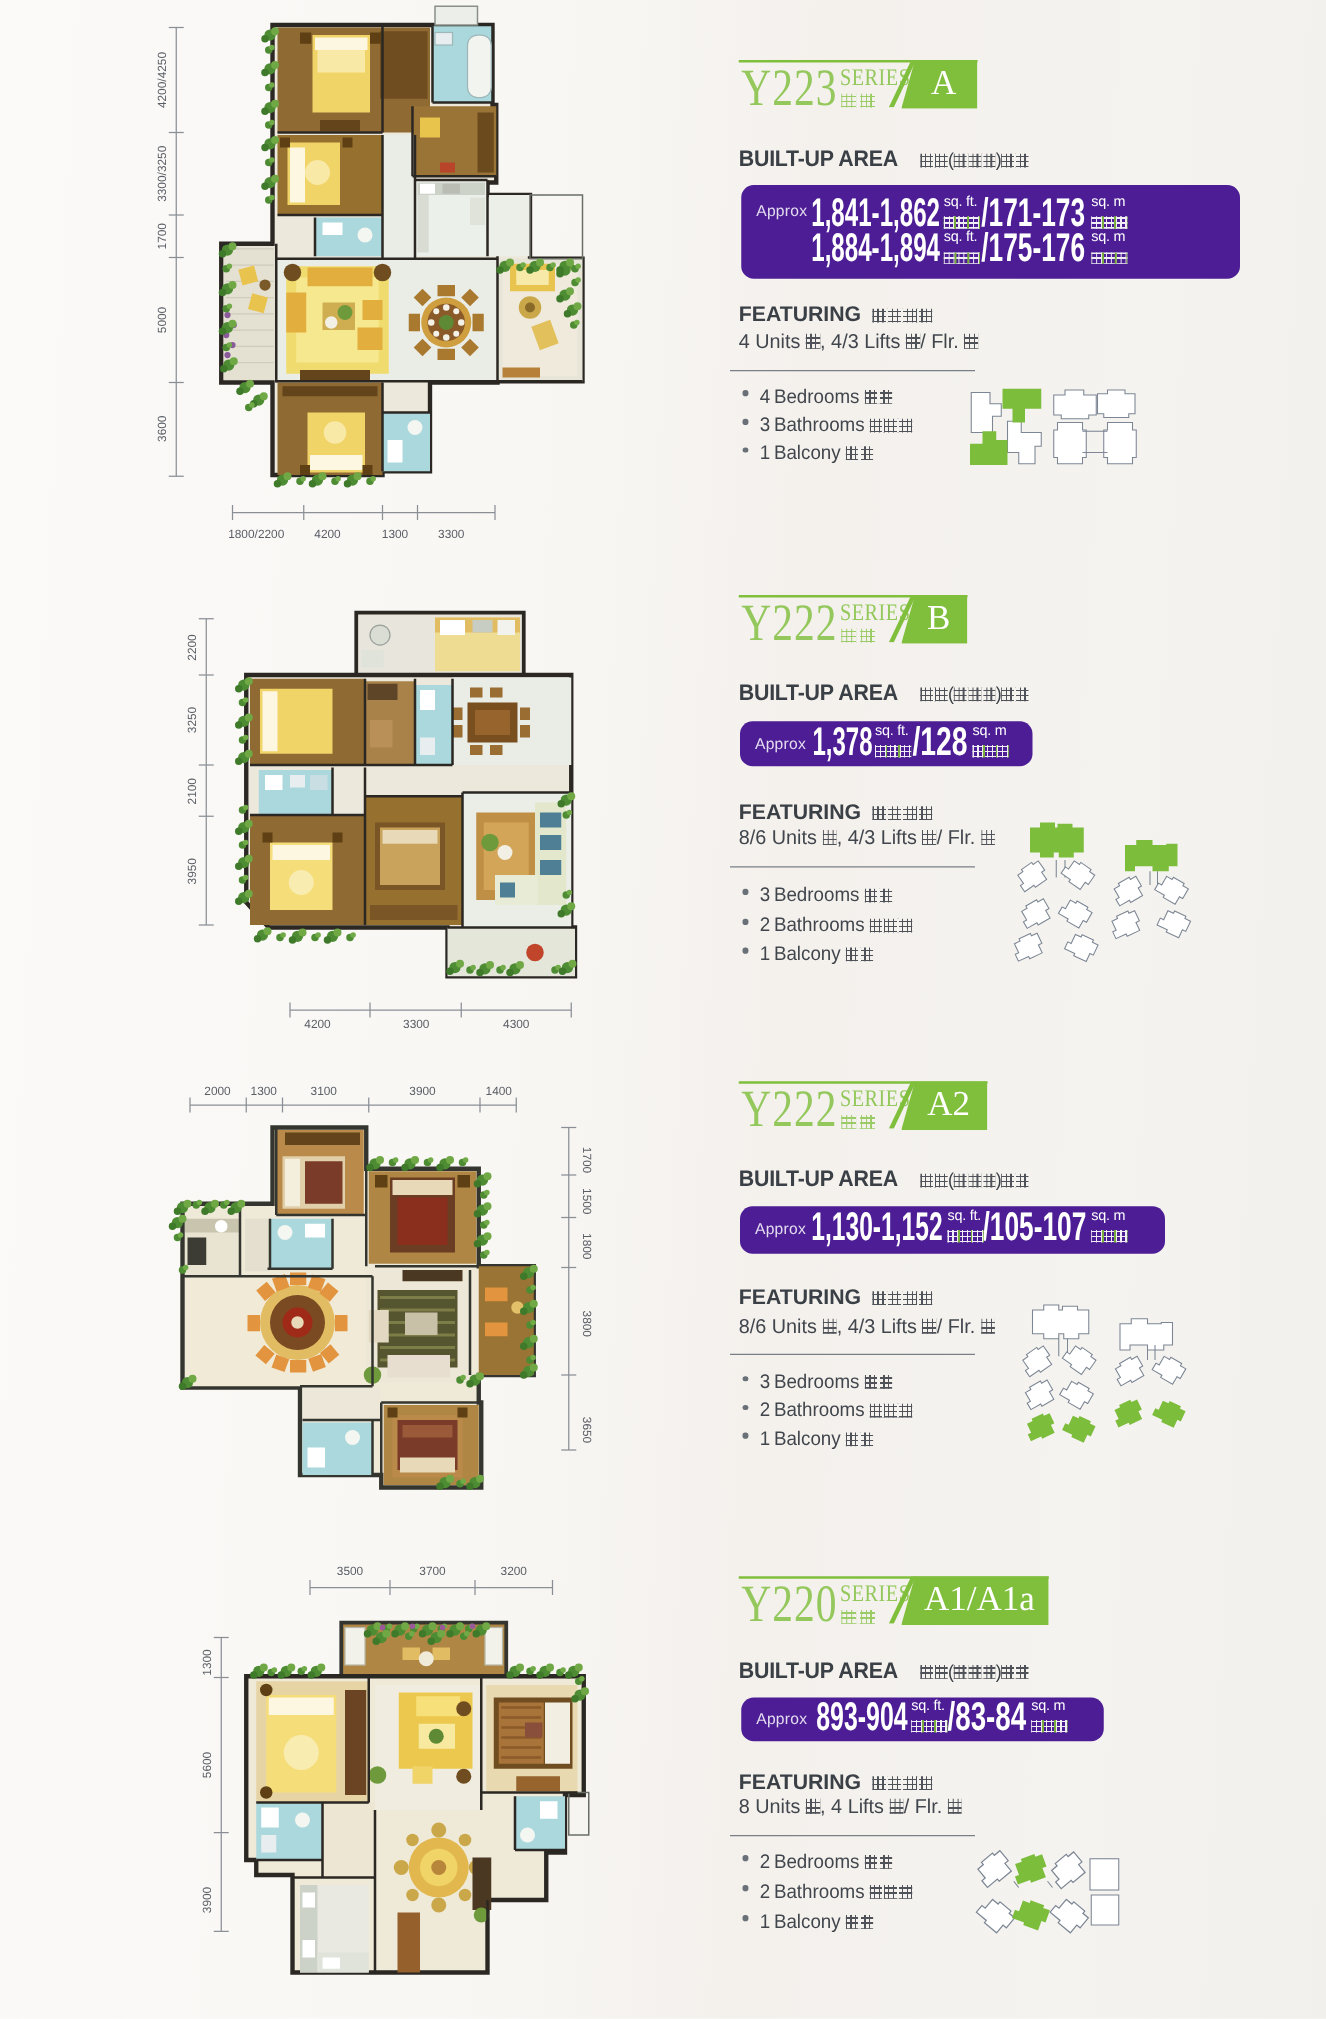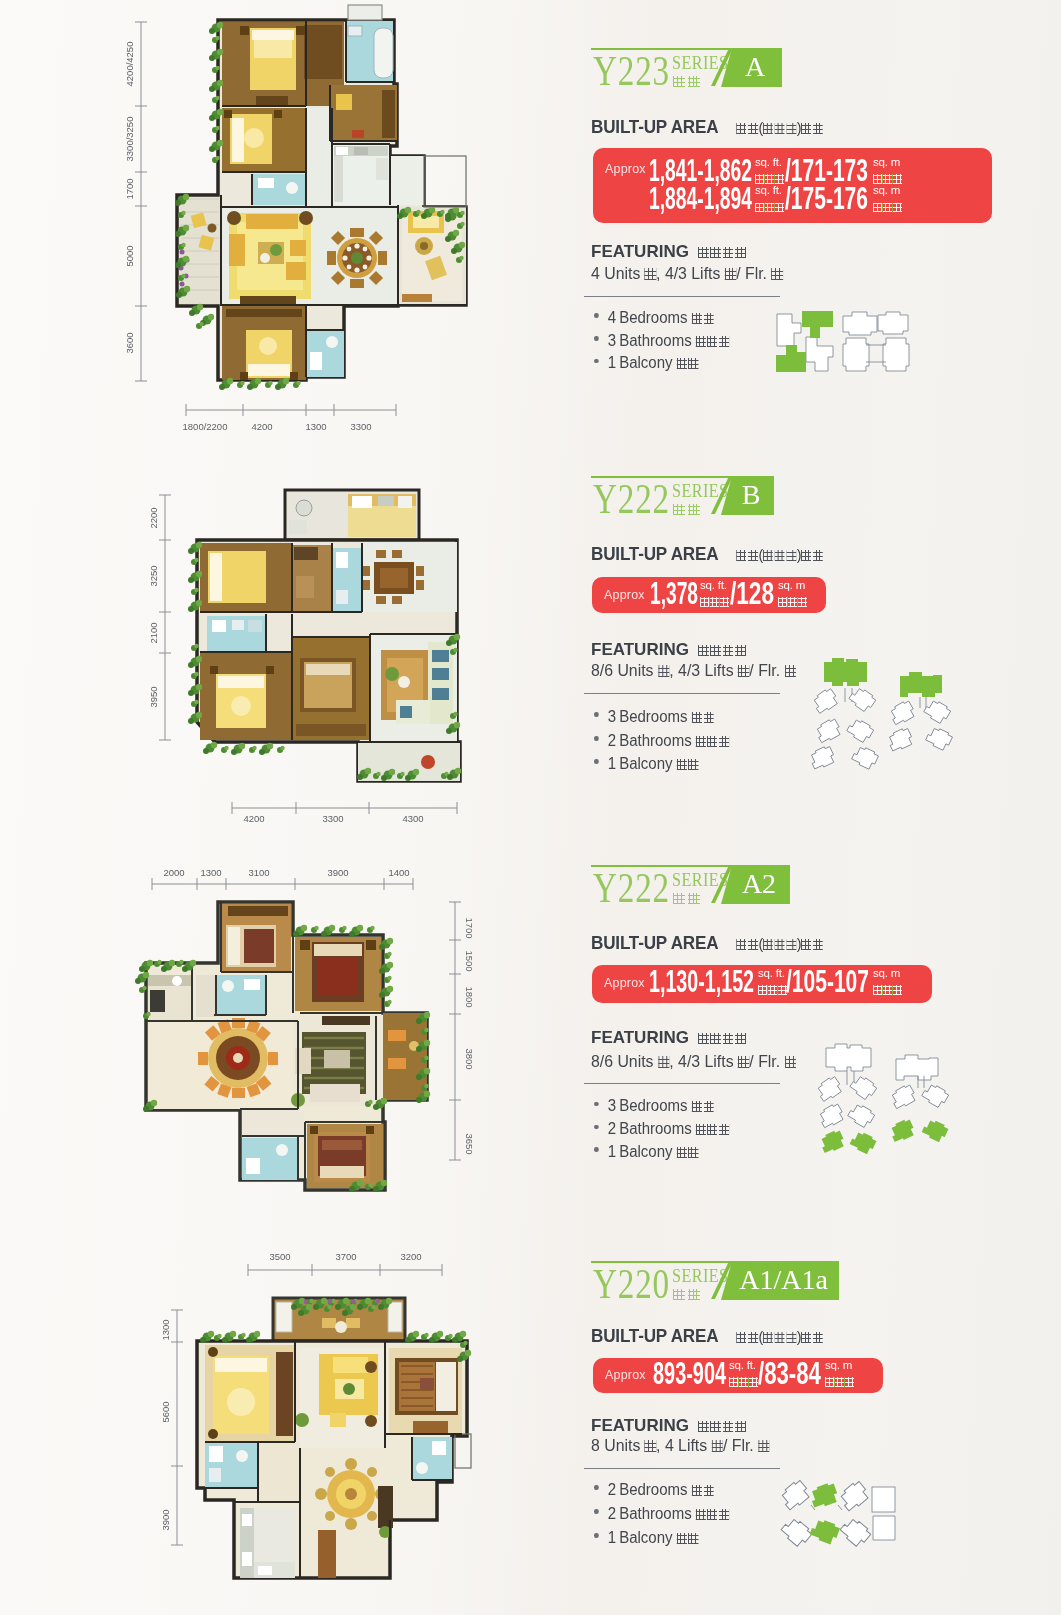--- a/index.html
+++ b/index.html
@@ -2,21 +2,21 @@
 <html><head><meta charset="utf-8"><style>
 html,body{margin:0;padding:0}
 body{width:1061px;height:1615px;background:linear-gradient(93deg,#fbfaf8 0%,#f9f7f4 38%,#f4f1ed 58%,#f5f3ef 82%,#f2f0ec 100%);font-family:"Liberation Sans",sans-serif;position:relative;overflow:hidden}
 .abs{position:absolute}
 .tline{position:absolute;height:2px;background:#80bf3c}
 .yname{position:absolute;font-family:"Liberation Serif",serif;font-size:42px;line-height:42px;color:#94c85c;transform:scaleX(.79);transform-origin:left top;white-space:nowrap;letter-spacing:1px}
 .ser{position:absolute;font-family:"Liberation Serif",serif;font-size:19px;line-height:19px;color:#94c85c;transform:scaleX(.85);transform-origin:left top;letter-spacing:.5px}
 .wedge{position:absolute;width:22px;height:38px;background:#80bf3c;clip-path:polygon(82% 0,100% 0,18% 100%,0 100%)}
 .gbox{position:absolute;height:39px;background:#80bf3c;color:#fff;font-family:"Liberation Serif",serif;text-align:center;clip-path:polygon(11px 0,100% 0,100% 100%,0 100%)}
 .bua{position:absolute;font-weight:bold;font-size:18px;letter-spacing:-.2px;color:#3a4046;white-space:nowrap;transform:scaleX(.95);transform-origin:left top}
-.banner{position:absolute;background:#ef4444;border-radius:10px;color:#fff;white-space:nowrap}
+.banner{position:absolute;background:#4c1d95;border-radius:10px;color:#fff;white-space:nowrap}
 .bi{position:absolute;transform-origin:left top}
 .approx{font-size:12.5px;line-height:13px;color:rgba(255,255,255,.85);letter-spacing:.2px}
 .bignum{font-weight:bold;font-size:32px;line-height:32px;letter-spacing:0px}
 .sml{font-size:11.5px;line-height:11.5px;letter-spacing:-.2px}
 .feat{position:absolute;font-weight:bold;font-size:17px;letter-spacing:0;color:#3a4046;white-space:nowrap}
 .units{position:absolute;font-size:16px;color:#41464d;white-space:nowrap;transform:scaleX(.99);transform-origin:left top}
 .rule{position:absolute;height:1.3px;background:#7a7f86}
 .brow{position:absolute;font-size:15.8px;color:#41464d;white-space:nowrap;transform:scaleX(.95);transform-origin:left top}
 .brow .dot{display:inline-block;width:4.5px;height:4.5px;border-radius:50%;background:#6a7078;vertical-align:5px;margin-right:10px}
 .z{display:inline-block;background-image:

